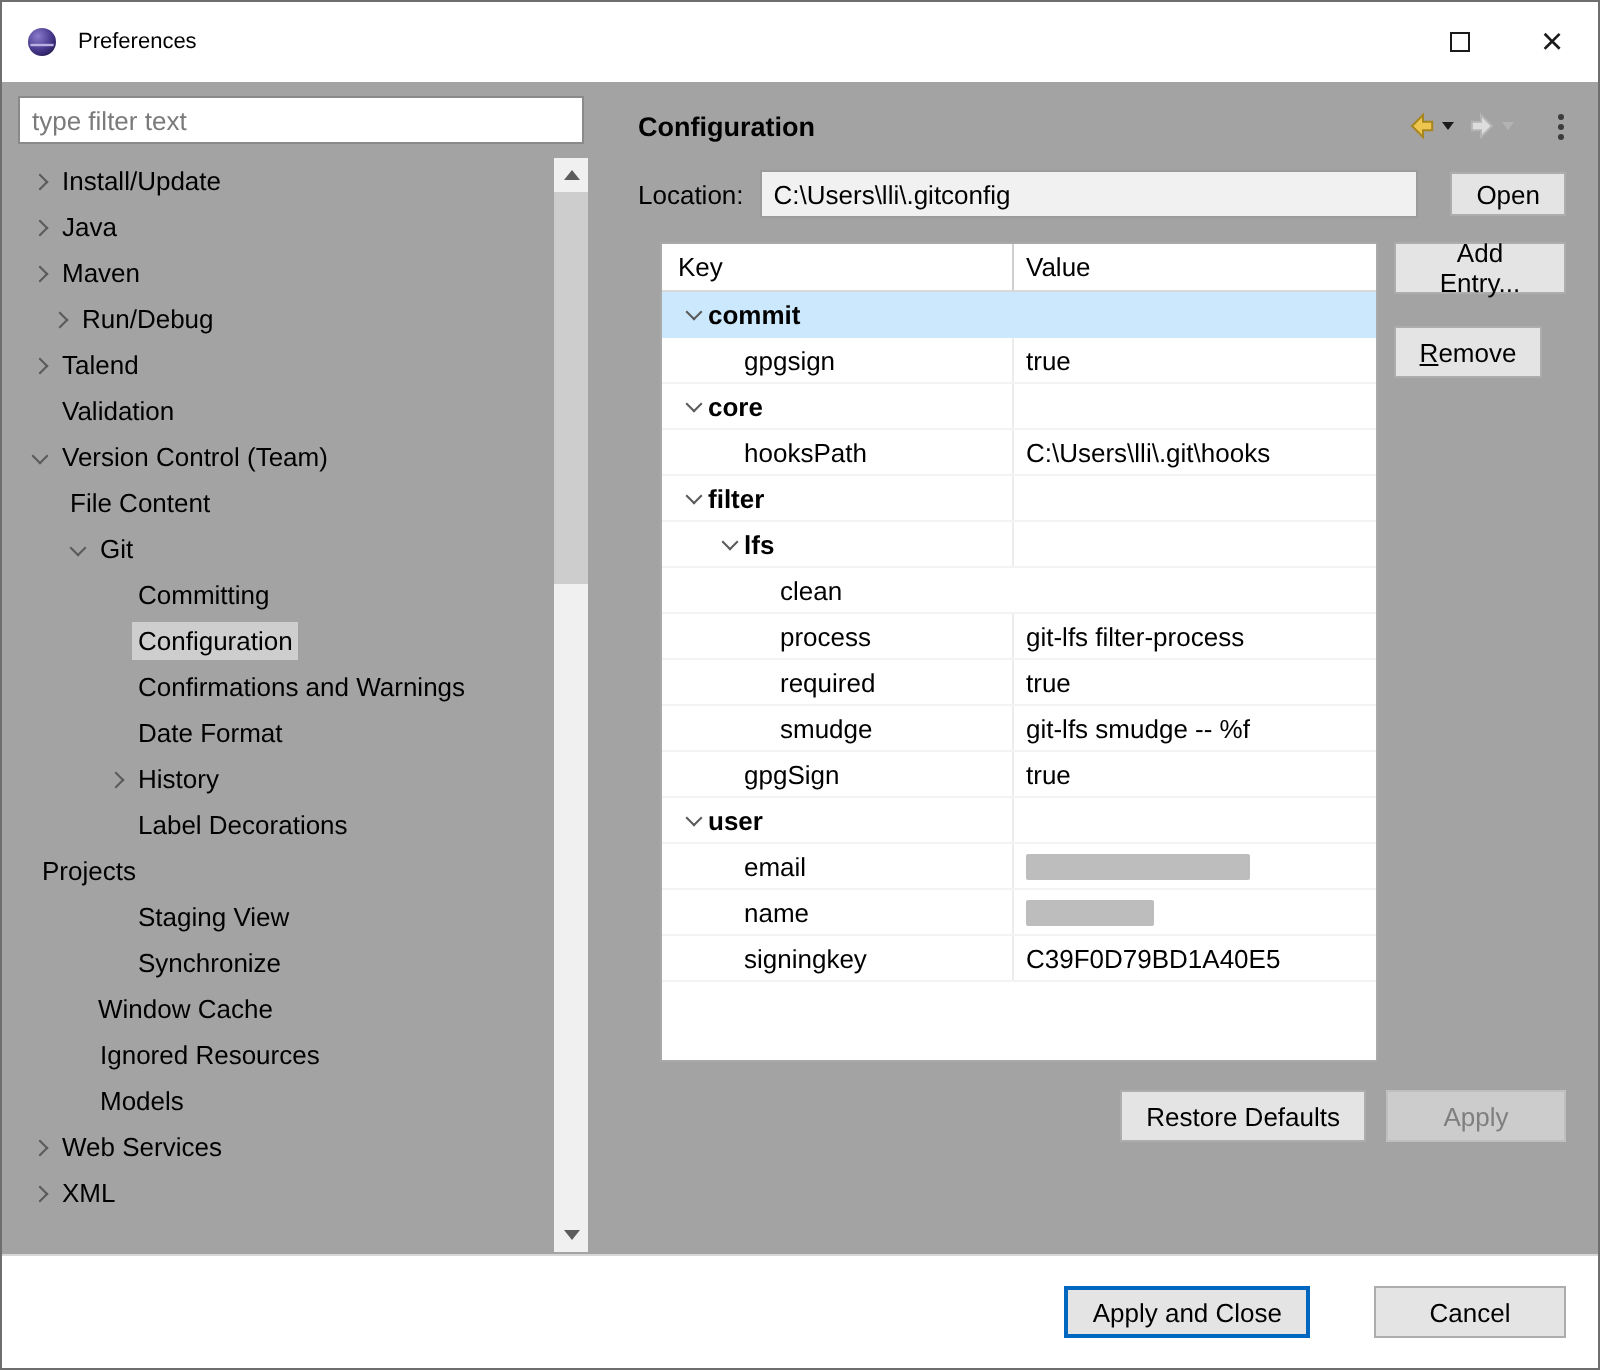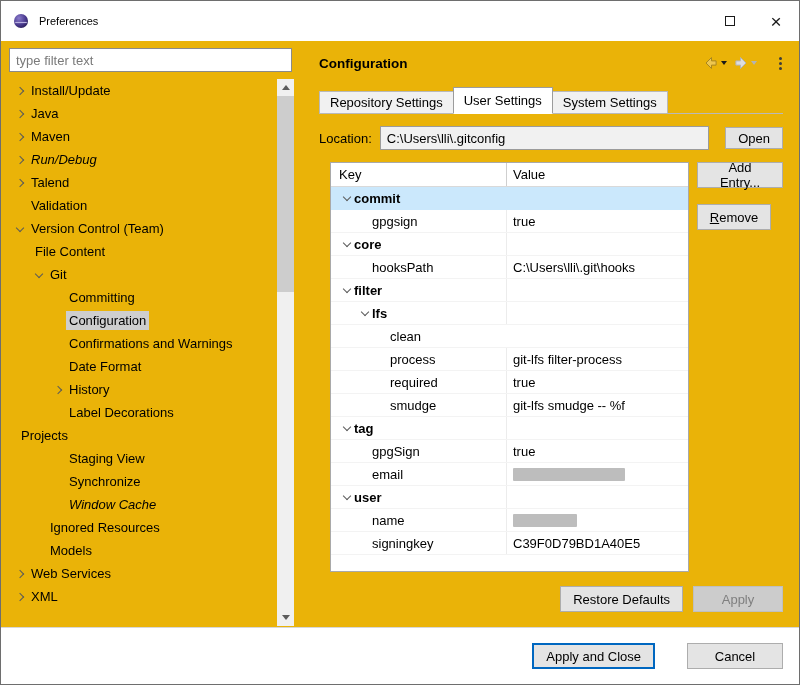--- a/index.html
+++ b/index.html
@@ -12,21 +12,21 @@
   
   .titlebar { flex:0 0 40px; display:flex; align-items:center; background:#fff; }
   .app-icon { margin-left:12px; width:16px; height:16px; flex:0 0 16px; }
   .win-title { margin-left:10px; font-size:11px; }
   .tb-spacer { flex:1; }
   .tb-btn { width:46px; height:40px; display:flex; align-items:center; justify-content:center; }
   .max-glyph { width:10px; height:10px; border:1px solid #1a1a1a; display:block; }
   .close-glyph { font-size:19px; line-height:19px; color:#1a1a1a; }
 
   
-  .content { flex:1 1 auto; min-height:0; display:flex; background:#eab308; }
+  .content { flex:1 1 auto; min-height:0; display:flex; background:#a3a3a3; }
 
   
   .sidebar { flex:0 0 300px; position:relative; }
   .filter { position:absolute; top:7px; left:8px; width:283px; height:24px;
             border:1px solid #8a8a8a; padding:0 6px; font:13px "Liberation Sans",sans-serif; color:#000; background:#fff; }
   .filter::placeholder { color:#7a7a7a; }
   .tree { position:absolute; top:38px; left:0; right:26px; bottom:0; overflow:hidden; }
   .tree-row { height:23px; display:flex; align-items:center; white-space:nowrap; }
   .twisty { flex:0 0 17px; width:17px; display:flex; align-items:center; justify-content:center; }
   .chev { width:6px; height:6px; border-right:1.6px solid #5a5a5a; border-bottom:1.6px solid #5a5a5a; display:inline-block; }
@@ -140,21 +140,21 @@
               <span class="chev right"></span>
             </span>
             <span class="tree-label">Java</span>
           </div>
           <div class="tree-row" style="padding-left: 10px;">
             <span class="twisty">
               <span class="chev right"></span>
             </span>
             <span class="tree-label">Maven</span>
           </div>
-          <div class="tree-row" style="padding-left: 10px; font-style: italic;">
+          <div class="tree-row" style="padding-left: 20px;">
             <span class="twisty">
               <span class="chev right"></span>
             </span>
             <span class="tree-label">Run/Debug</span>
           </div>
           <div class="tree-row" style="padding-left: 10px;">
             <span class="twisty">
               <span class="chev right"></span>
             </span>
             <span class="tree-label">Talend</span>
@@ -210,21 +210,21 @@
             <span class="tree-label">Projects</span>
           </div>
           <div class="tree-row" style="padding-left: 48px;">
             <span class="twisty"></span>
             <span class="tree-label">Staging View</span>
           </div>
           <div class="tree-row" style="padding-left: 48px;">
             <span class="twisty"></span>
             <span class="tree-label">Synchronize</span>
           </div>
-          <div class="tree-row" style="padding-left: 48px; font-style: italic;">
+          <div class="tree-row" style="padding-left: 28px;">
             <span class="twisty"></span>
             <span class="tree-label">Window Cache</span>
           </div>
           <div class="tree-row" style="padding-left: 29px;">
             <span class="twisty"></span>
             <span class="tree-label">Ignored Resources</span>
           </div>
           <div class="tree-row" style="padding-left: 29px;">
             <span class="twisty"></span>
             <span class="tree-label">Models</span>
@@ -271,25 +271,20 @@
             <i class="dd gray"></i>
           </span>
           <span class="menu-dots">
               <i></i>
               <i></i>
               <i></i>
             </span>
         </span>
       </div>
 
-      <div class="tabs">
-        <span class="tab">Repository Settings</span>
-        <span class="tab active">User Settings</span>
-        <span class="tab">System Settings</span>
-      </div>
 
       <div class="location-row">
         <span class="location-label">Location:</span>
         <input class="location-field" type="text" readonly="" value="C:\Users\lli\.gitconfig" style="">
         <button class="btn open-btn">Open</button>
       </div>
 
       <div class="body-row">
         <div class="grid">
           <div class="grid-header">
@@ -371,53 +366,44 @@
                 </div>
               </div>
               <div class="grid-row">
                 <div class="cell key-cell" style="padding-left: 59px;">
                   <span>smudge</span>
                 </div>
                 <div class="cell value-cell">
                   <span>git-lfs smudge -- %f</span>
                 </div>
               </div>
-              <div class="grid-row group">
-                <div class="cell key-cell" style="padding-left: 8px;">
-                  <span class="gtwisty">
-                    <span class="chev down"></span>
-                  </span>
-                  <span>tag</span>
-                </div>
-                <div class="cell value-cell"></div>
-              </div>
               <div class="grid-row">
                 <div class="cell key-cell" style="padding-left: 41px;">
                   <span>gpgSign</span>
                 </div>
                 <div class="cell value-cell">
                   <span>true</span>
-                </div>
-              </div>
-              <div class="grid-row">
-                <div class="cell key-cell" style="padding-left: 41px;">
-                  <span>email</span>
-                </div>
-                <div class="cell value-cell">
-                  <span class="redacted" style="width: 112px;"></span>
                 </div>
               </div>
               <div class="grid-row group">
                 <div class="cell key-cell" style="padding-left: 8px;">
                   <span class="gtwisty">
                     <span class="chev down"></span>
                   </span>
                   <span>user</span>
                 </div>
                 <div class="cell value-cell"></div>
+              </div>
+              <div class="grid-row">
+                <div class="cell key-cell" style="padding-left: 41px;">
+                  <span>email</span>
+                </div>
+                <div class="cell value-cell">
+                  <span class="redacted" style="width: 112px;"></span>
+                </div>
               </div>
               <div class="grid-row">
                 <div class="cell key-cell" style="padding-left: 41px;">
                   <span>name</span>
                 </div>
                 <div class="cell value-cell">
                   <span class="redacted" style="width: 64px;"></span>
                 </div>
               </div>
               <div class="grid-row">

